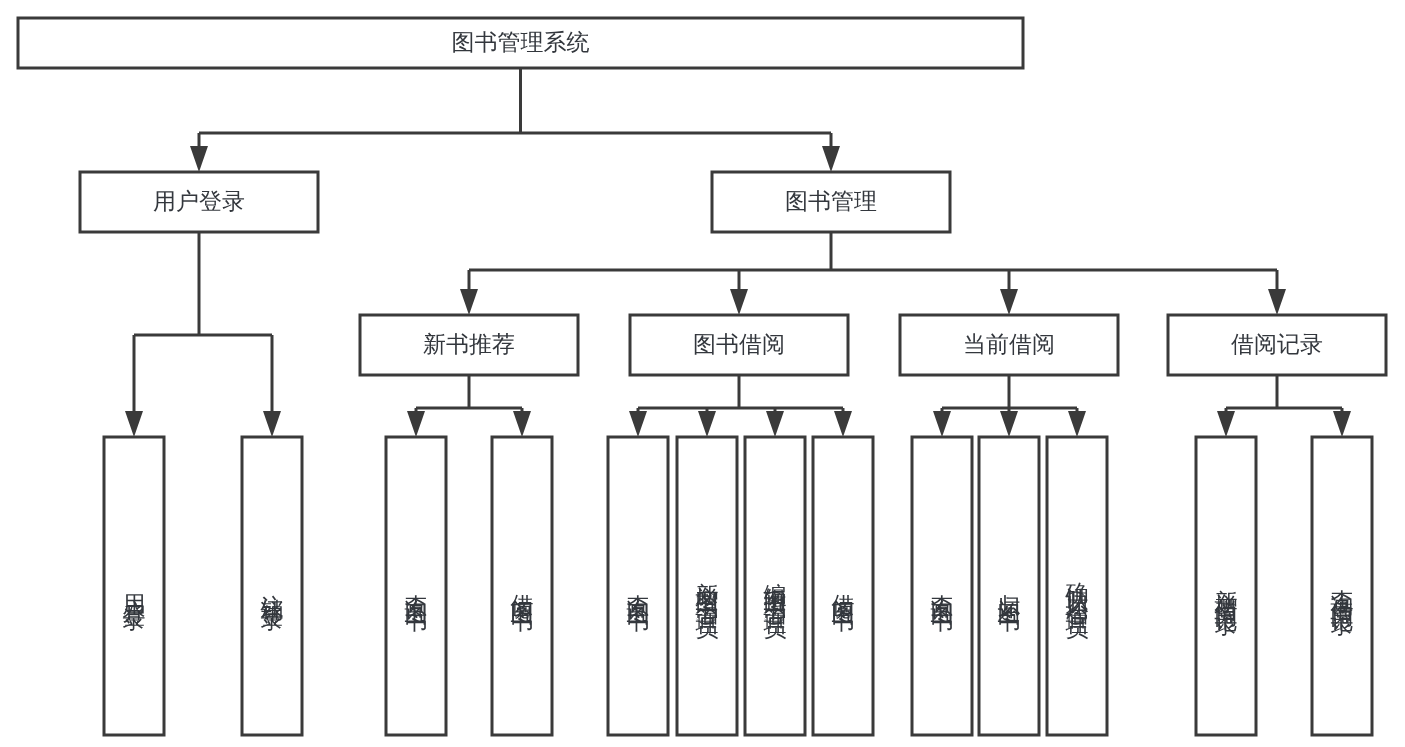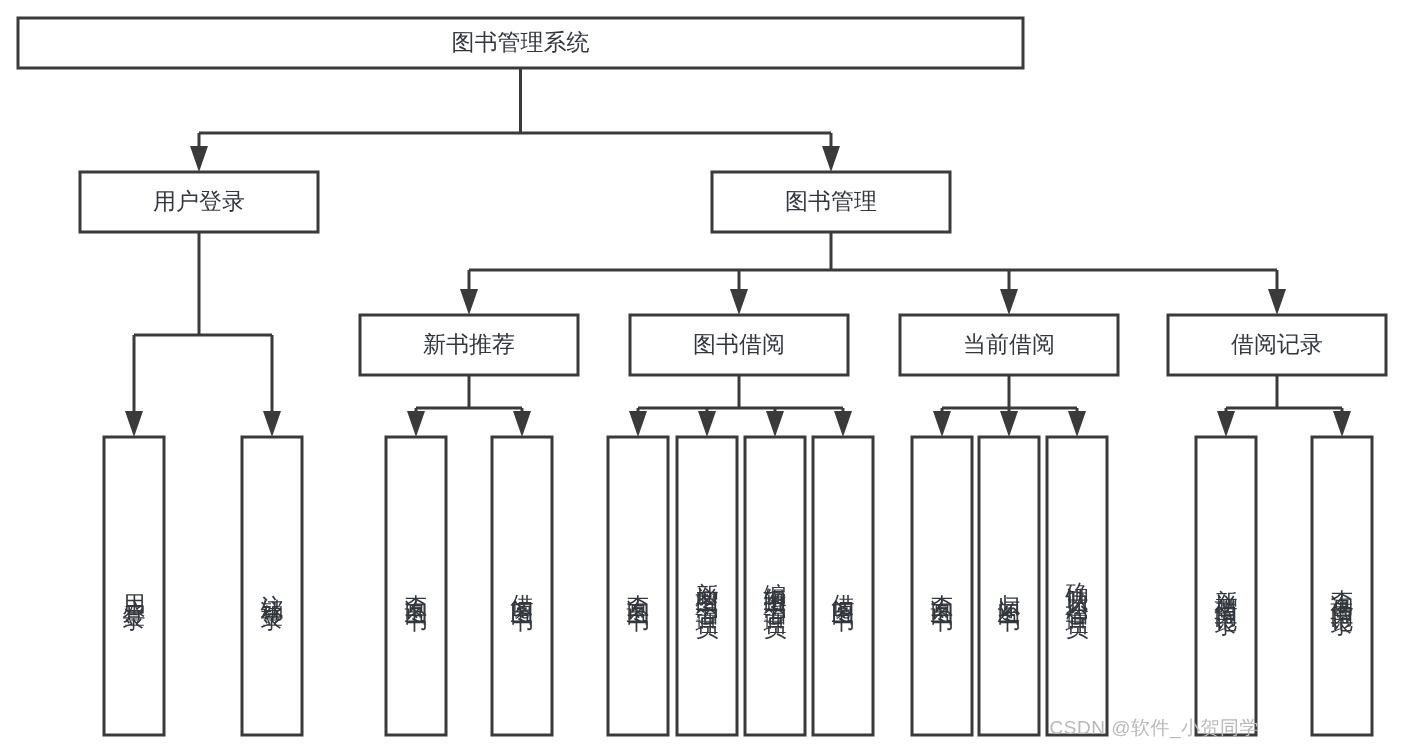--- a/index.html
+++ b/index.html
@@ -207,14 +207,13 @@
   <div class="node-label-v" style="left:745px; top:437px; width:60px; height:298px;">编辑图书（管理员）</div>
   <div class="node-label-v" style="left:813px; top:437px; width:60px; height:298px;">借阅图书</div>
 
   <div class="node-label-v" style="left:912px; top:437px; width:60px; height:298px;">查询图书</div>
   <div class="node-label-v" style="left:979px; top:437px; width:60px; height:298px;">归还图书</div>
   <div class="node-label-v" style="left:1047px; top:437px; width:60px; height:298px;">确认归还（管理员）</div>
 
   <div class="node-label-v" style="left:1196px; top:437px; width:60px; height:298px;">新增借阅记录</div>
   <div class="node-label-v" style="left:1312px; top:437px; width:60px; height:298px;">查询借阅记录</div>
 
-  <div class="watermark">CSDN @软件_小贺同学</div>
 </div>
 
 </body></html>

